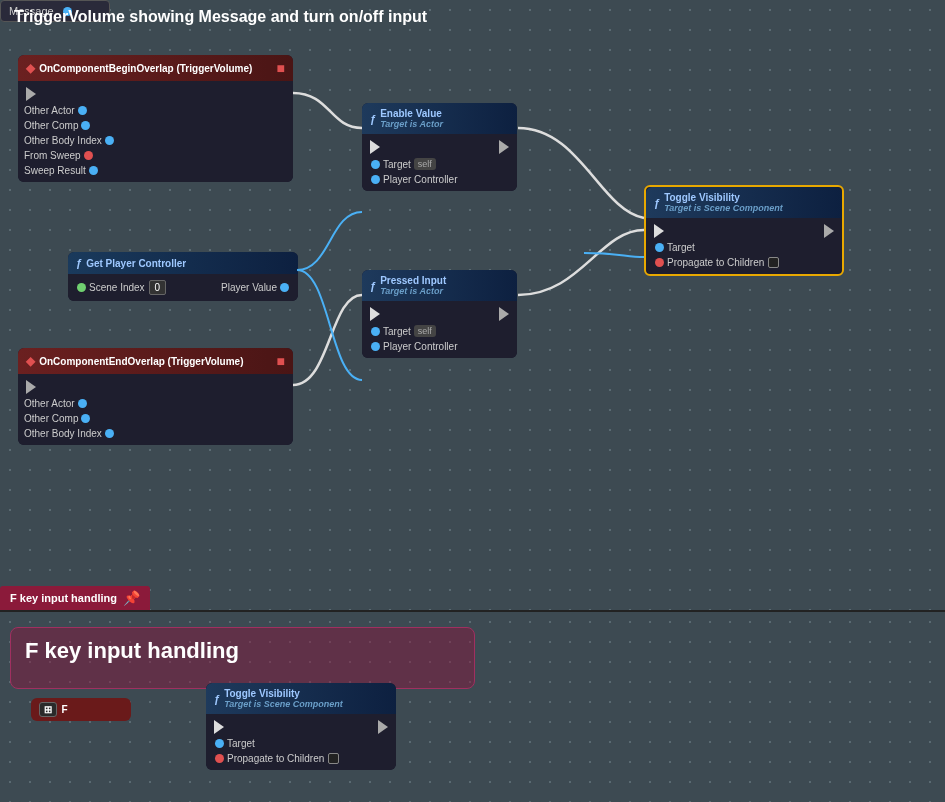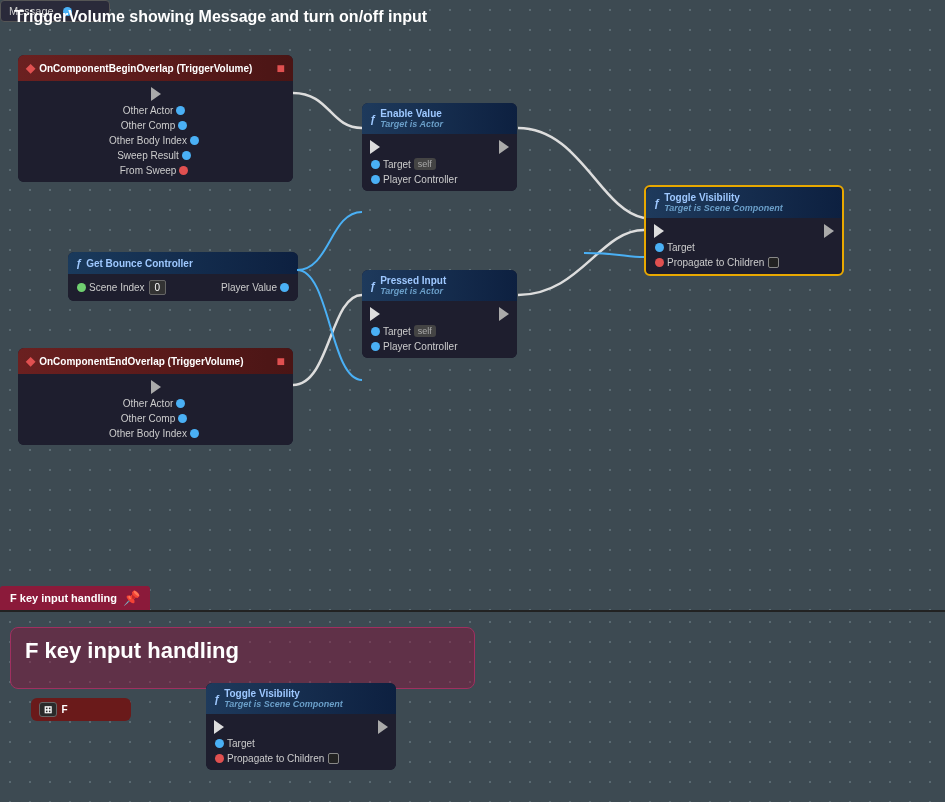--- a/index.html
+++ b/index.html
@@ -62,21 +62,21 @@
     .bp-pin-row {
       display: flex;
       align-items: center;
       padding: 2px 0;
       font-size: 10px;
       color: #ccc;
       white-space: nowrap;
     }
 
     .bp-pin-row.right {
-      justify-content: center;
+      justify-content: flex-start;
     }
 
     .pin-dot {
       width: 9px;
       height: 9px;
       border-radius: 50%;
       display: inline-block;
       margin: 0 3px;
       flex-shrink: 0;
     }
@@ -336,34 +336,34 @@
       </div>
       <div class="bp-pin-row right">
         <span>Other Comp</span>
         <span class="pin-dot pin-blue"></span>
       </div>
       <div class="bp-pin-row right">
         <span>Other Body Index</span>
         <span class="pin-dot pin-blue"></span>
       </div>
       <div class="bp-pin-row right">
-        <span>Sweep Result</span>
-        <span class="pin-dot pin-blue"></span>
-      </div>
-      <div class="bp-pin-row right">
         <span>From Sweep</span>
         <span class="pin-dot pin-red"></span>
+      </div>
+      <div class="bp-pin-row right">
+        <span>Sweep Result</span>
+        <span class="pin-dot pin-blue"></span>
       </div>
     </div>
   </div>
 
   <div class="bp-node node-get-controller">
     <div class="bp-node-header header-blue-dark">
       <span style="color:#9ec8ff; font-size:11px;">ƒ</span>
-      <span>Get Bounce Controller</span>
+      <span>Get Player Controller</span>
     </div>
     <div class="bp-node-body">
       <div class="bp-pin-row">
         <span class="pin-dot pin-green"></span>
         <span>Scene Index</span>
         <span style="background:#333; border:1px solid #666; padding:1px 5px; margin-left:4px; border-radius:2px; color:#fff;">0</span>
         <span style="margin-left:auto; color:#ccc;">Player Value</span>
         <span class="pin-dot pin-blue" style="margin-left:3px;"></span>
       </div>
     </div>

